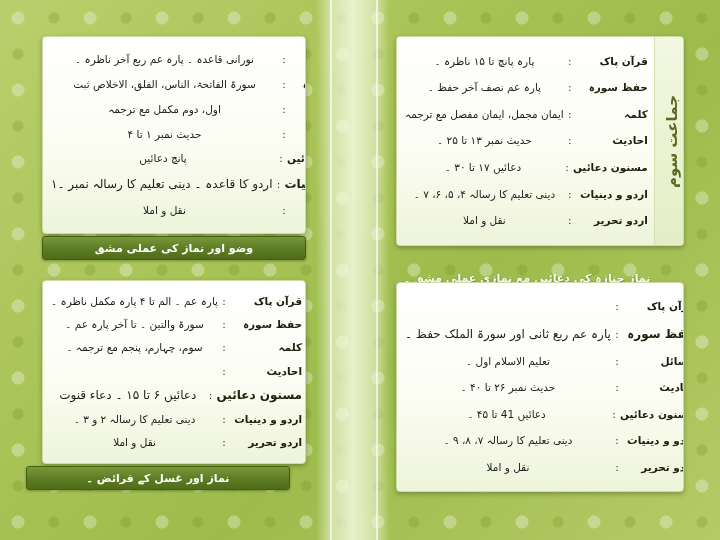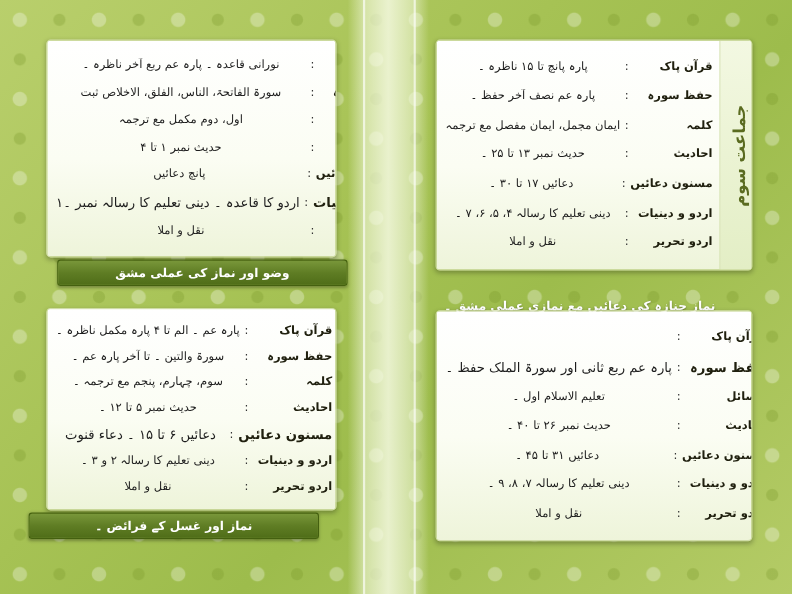--- a/index.html
+++ b/index.html
@@ -197,21 +197,21 @@
         </div>
         <div class="row">
           <div class="lbl">اردو تحریر</div>
           <div class="colon">:</div>
           <div class="val">نقل و املا</div>
         </div>
       </div>
 
     </div>
   </div>
-  <div class="caption-bar" style="left:52px; top:236px; width:262px; height:22px;">
+  <div class="caption-bar" style="left:42px; top:236px; width:262px; height:22px;">
     <span>وضو اور نماز کی عملی مشق</span>
   </div>
 
   <div class="card" style="left:396px; top:36px; width:286px; height:208px;">
     <div class="card-body">
       <div class="rows">
         <div class="row">
           <div class="lbl">قرآن پاک</div>
           <div class="colon">:</div>
           <div class="val">پارہ پانچ تا ۱۵ ناظرہ ۔</div>
@@ -270,21 +270,20 @@
           <div class="val">سورۃ والتین ۔ تا آخر پارہ عم ۔</div>
         </div>
         <div class="row">
           <div class="lbl">کلمہ</div>
           <div class="colon">:</div>
           <div class="val">سوم، چہارم، پنجم مع ترجمہ ۔</div>
         </div>
         <div class="row">
           <div class="lbl">احادیث</div>
           <div class="colon">:</div>
-          <div class="val">حدیث نمبر ۵ تا ۱۲ ۔</div>
         </div>
         <div class="row small">
           <div class="lbl">مسنون دعائیں</div>
           <div class="colon">:</div>
           <div class="val">دعائیں ۶ تا ۱۵ ۔ دعاء قنوت</div>
         </div>
         <div class="row">
           <div class="lbl">اردو و دینیات</div>
           <div class="colon">:</div>
           <div class="val">دینی تعلیم کا رسالہ ۲ و ۳ ۔</div>
@@ -320,21 +319,21 @@
           <div class="val">تعلیم الاسلام اول ۔</div>
         </div>
         <div class="row">
           <div class="lbl">احادیث</div>
           <div class="colon">:</div>
           <div class="val">حدیث نمبر ۲۶ تا ۴۰ ۔</div>
         </div>
         <div class="row">
           <div class="lbl">مسنون دعائیں</div>
           <div class="colon">:</div>
-          <div class="val">دعائیں ۳۱ تا ۴۵ ۔</div>
+          <div class="val">دعائیں 41 تا ۴۵ ۔</div>
         </div>
         <div class="row">
           <div class="lbl">اردو و دینیات</div>
           <div class="colon">:</div>
           <div class="val">دینی تعلیم کا رسالہ ۷، ۸، ۹ ۔</div>
         </div>
         <div class="row">
           <div class="lbl">اردو تحریر</div>
           <div class="colon">:</div>
           <div class="val">نقل و املا</div>

